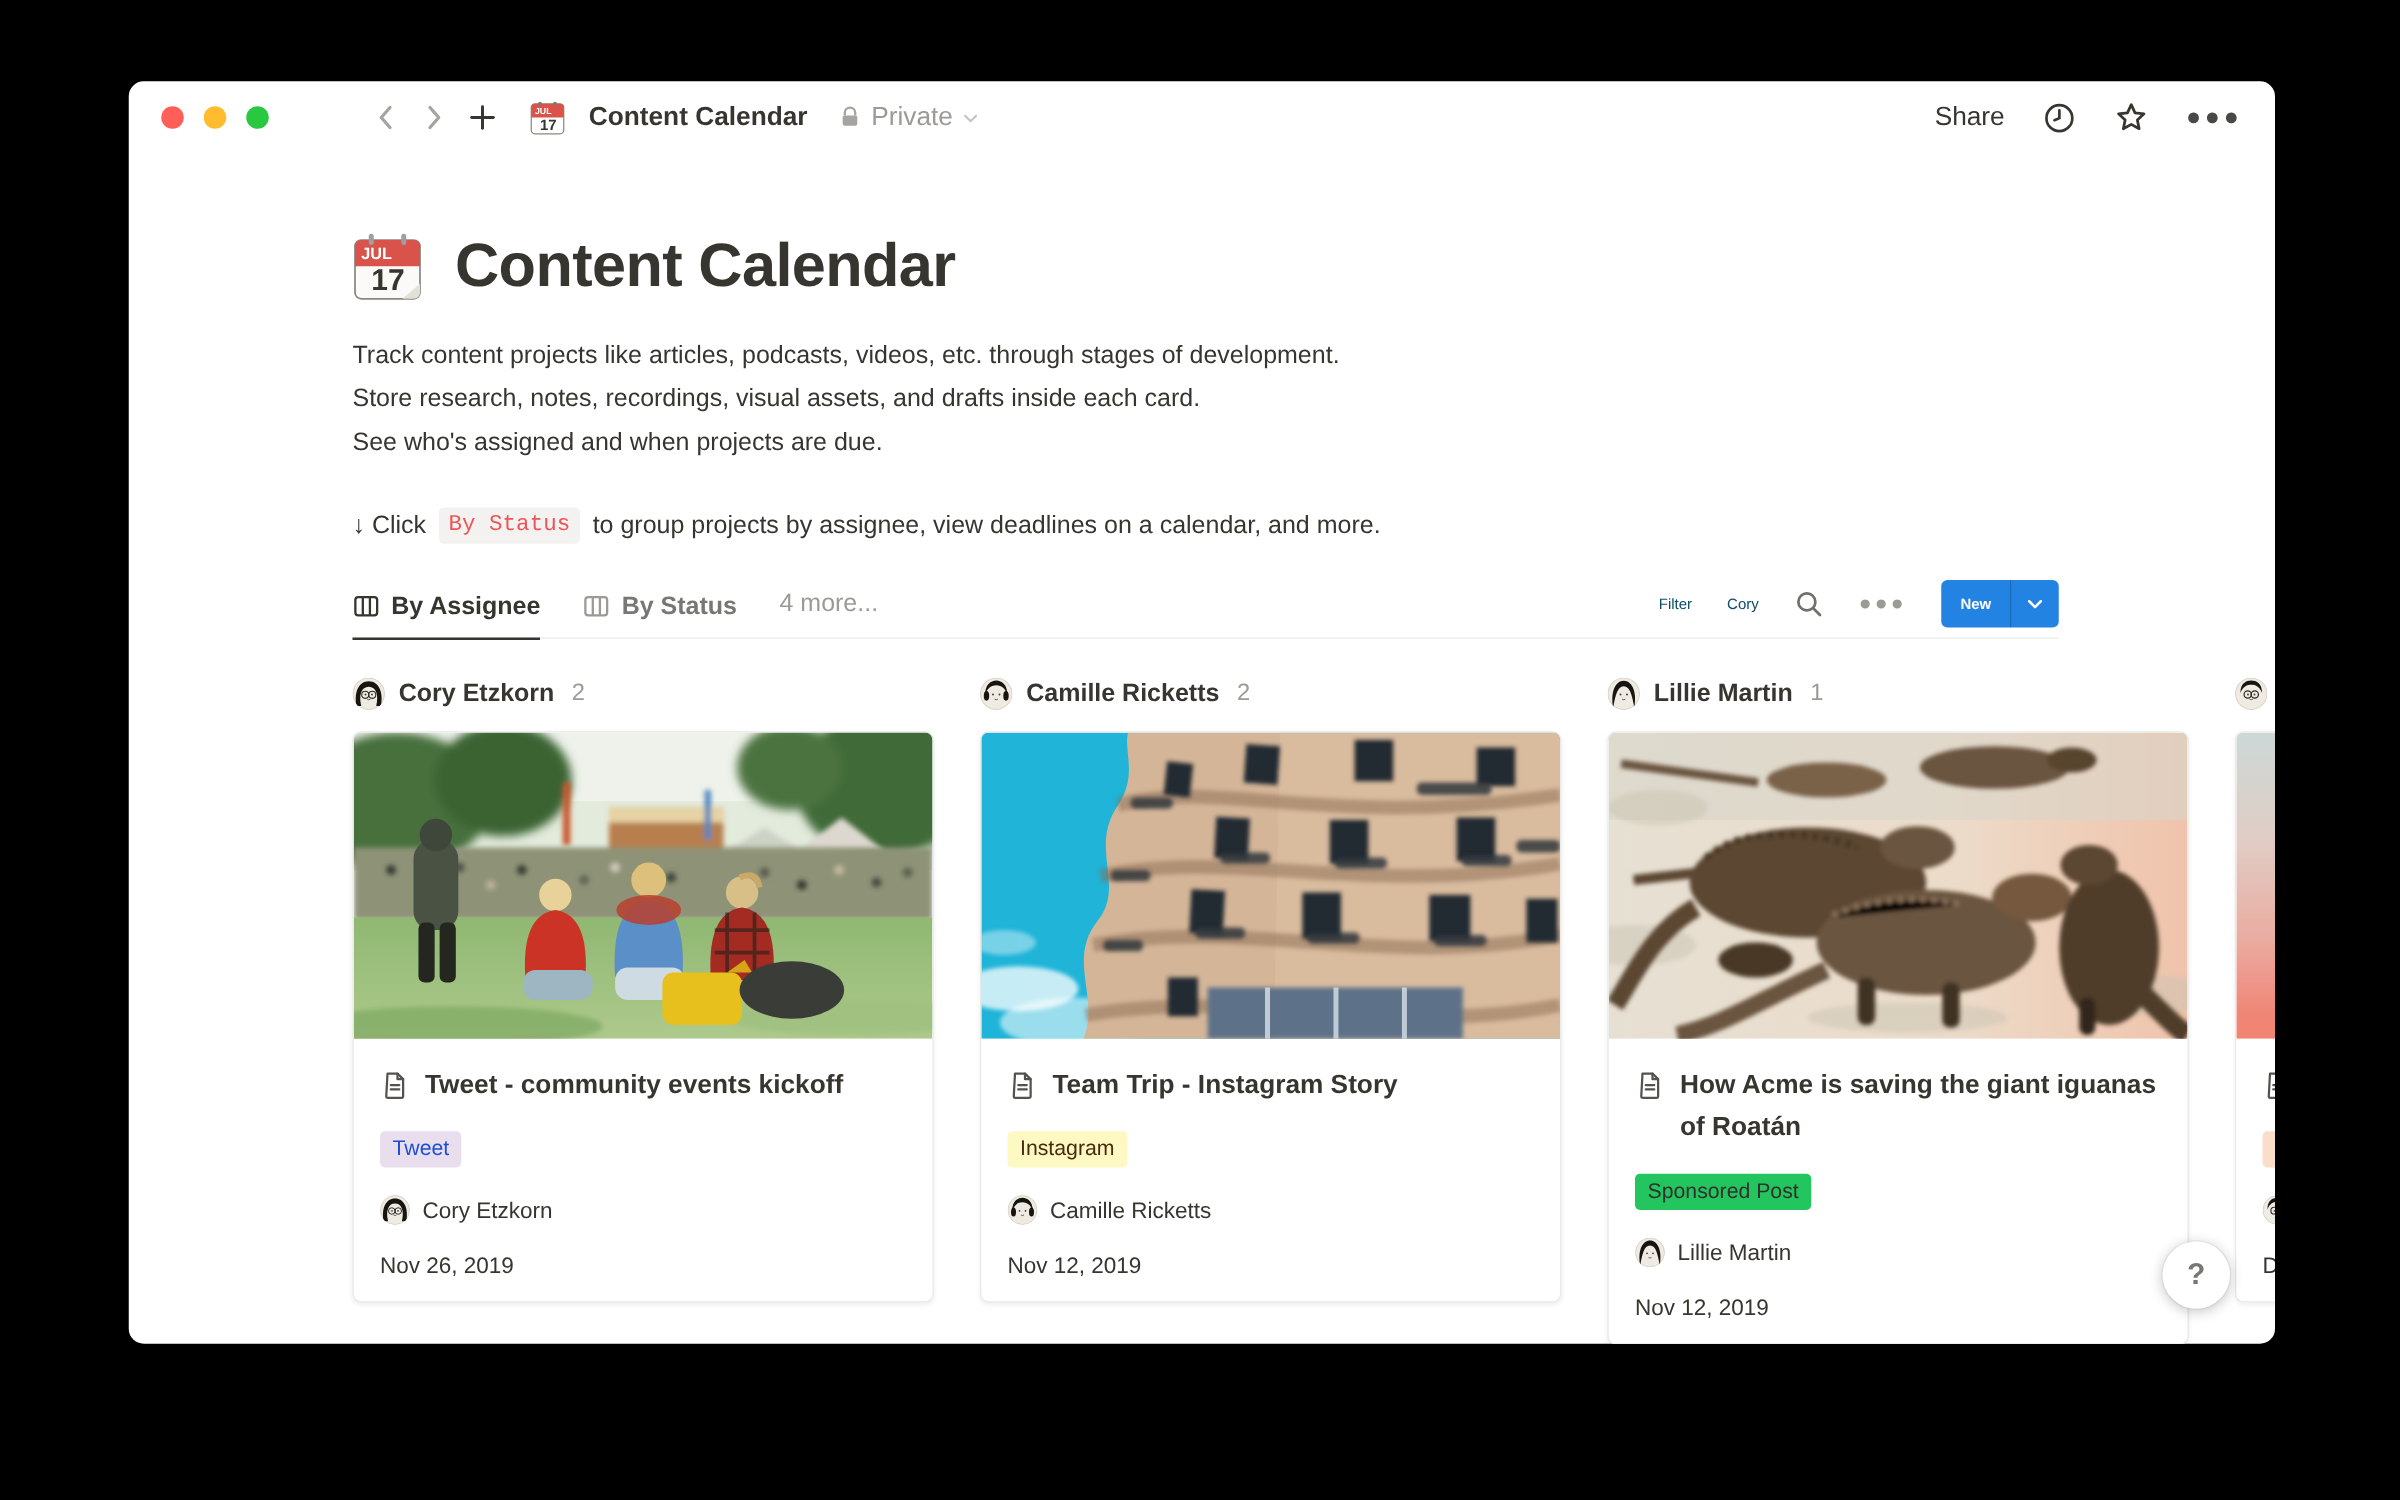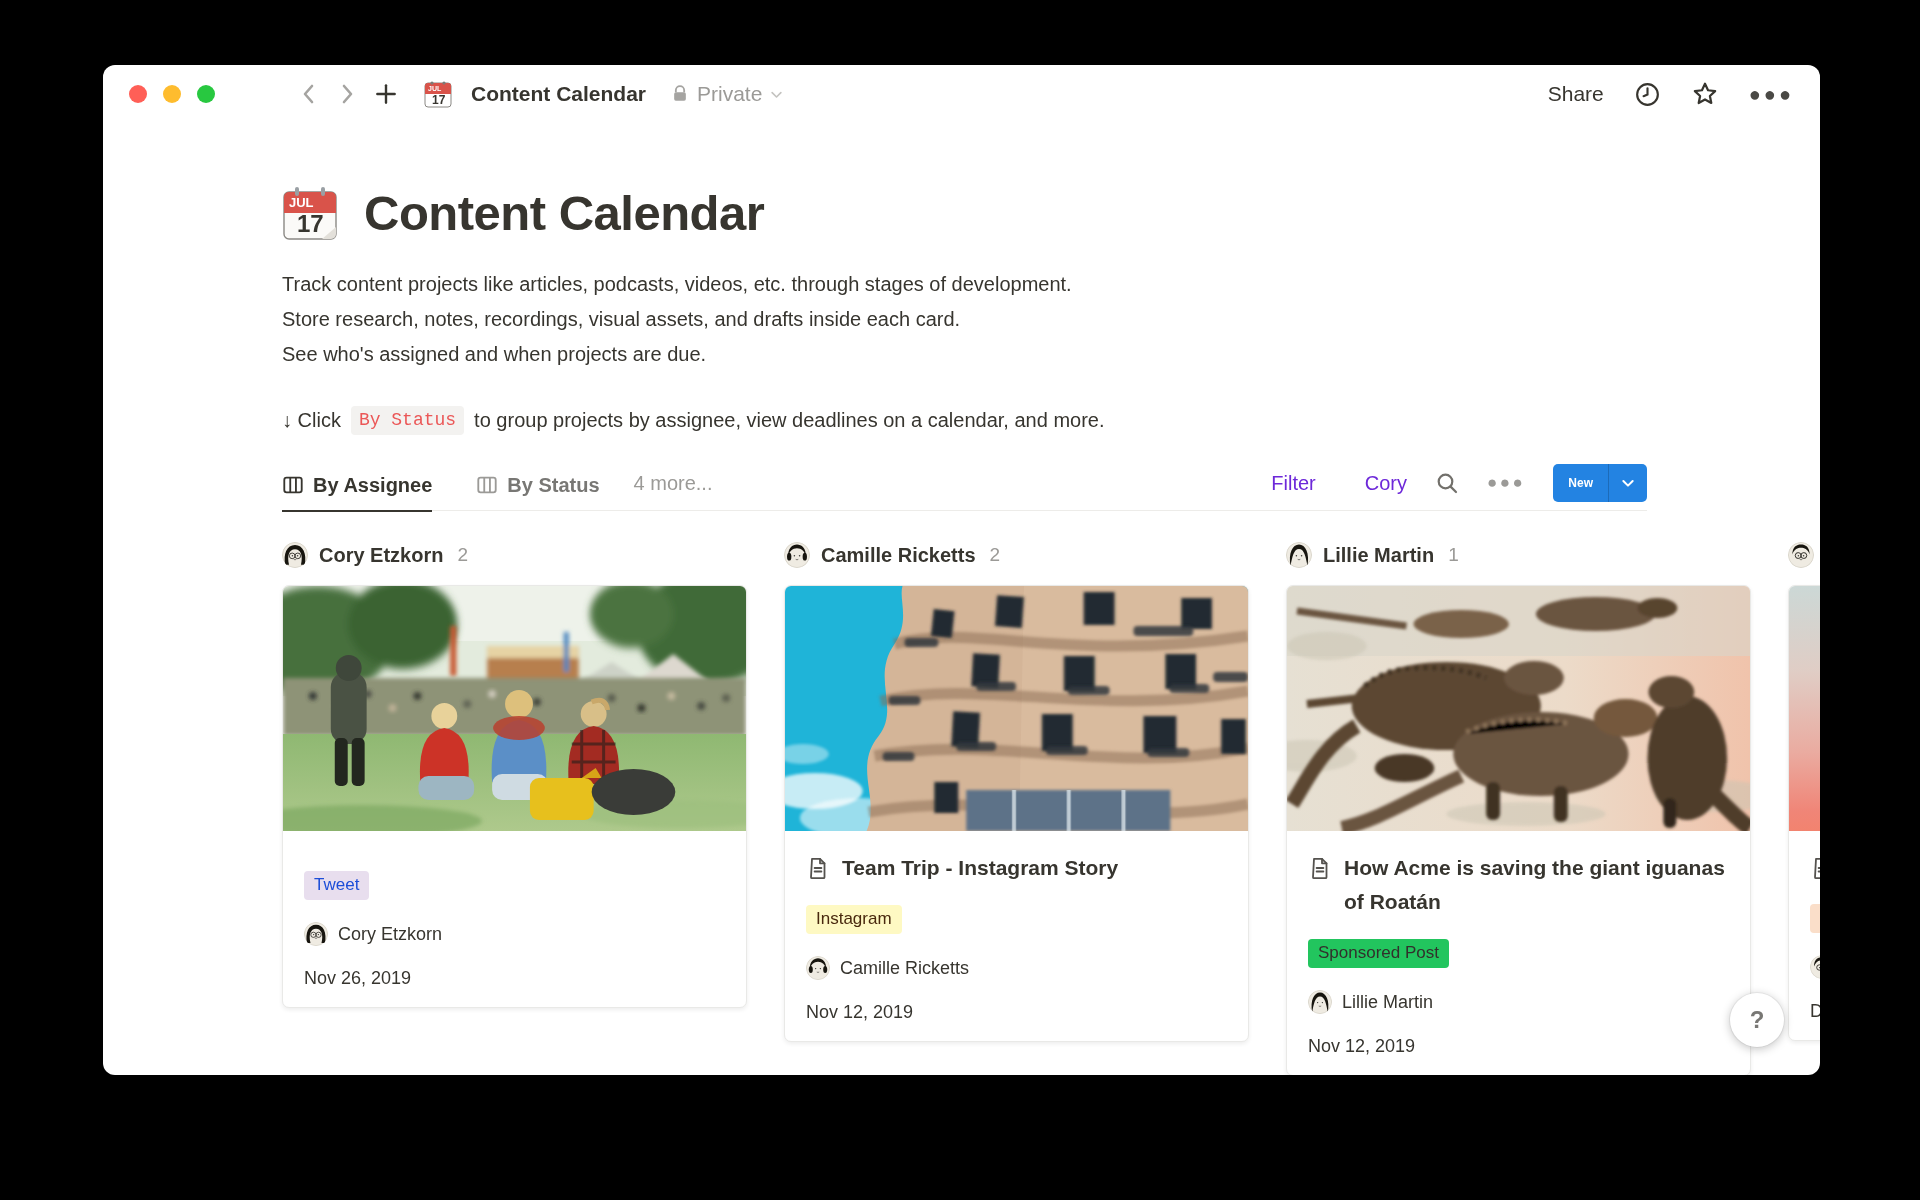--- a/index.html
+++ b/index.html
@@ -31,28 +31,28 @@
   .page-emoji { width:56px; height:56px; position:relative; }
   h1.page-title { font-size:49px; font-weight:700; letter-spacing:-.5px; color:#37352F; }
 
   .desc { margin-top:26px; font-size:20px; line-height:35px; color:#37352F; }
   .callout { margin-top:34px; font-size:20px; display:flex; align-items:center; gap:10px; }
   .code-chip { font-family:"Liberation Mono","DejaVu Sans Mono",monospace; font-size:18px;
     color:#EB5757; background:#F3F2F0; border-radius:4px; padding:4px 8px 5px; }
 
   
   .viewbar { margin-top:26px; display:flex; align-items:flex-end; border-bottom:1px solid #EDECE9; height:50px; }
-  .vtabs { display:flex; gap:44px; }
+  .vtabs { display:flex; gap:34px; }
   .vtab { display:flex; align-items:center; gap:9px; font-size:20px; font-weight:700;
     padding-bottom:13px; cursor:pointer; border-bottom:2.5px solid transparent; margin-bottom:-1.5px; }
   .vtab.active { color:#37352F; border-bottom-color:#37352F; }
   .vtab.inactive { color:#787774; }
   .vmore { font-size:20px; color:#9B9A97; padding-bottom:15px; margin-left:34px; cursor:pointer; }
   .vb-right { margin-left:auto; display:flex; align-items:center; gap:28px; padding-bottom:8px; }
-  .vb-text { font-size:20px; color:#6d28d9; cursor:pointer;margin-left:21px; }
+  .vb-text { font-size:12px; color:#0c4a6e; cursor:pointer; }
   .vb-dots { color:#9B9A97; font-size:17px; letter-spacing:2.5px; cursor:pointer; }
   .new-btn { display:flex; align-items:stretch; background:#2383E2; border-radius:5px; overflow:hidden;
     cursor:pointer; height:38px; }
   .new-btn .lbl { color:#fff; font-size:12px; font-weight:700; display:flex; align-items:center; padding:0 15px; }
   .new-btn .split { width:1px; background:rgba(0,0,0,.18); }
   .new-btn .chev { display:flex; align-items:center; padding:0 11px; }
 
   
   .board { padding-left:179px; margin-top:30px; overflow:hidden; width:1717px; }
   .cols { display:flex; gap:37px; }
@@ -315,20 +315,31 @@
                     <line x1="300" y1="144" x2="300" y2="196"></line>
                     <line x1="322" y1="144" x2="322" y2="196"></line>
                   </g>
 <rect x="248" y="192" width="64" height="42" rx="9" fill="#e7c01d"></rect>
                   <path d="M300,192 l14,-10 6,10 z" fill="#d8a417"></path>
 <ellipse cx="352" cy="206" rx="42" ry="23" fill="#3a3c38"></ellipse>
                 </g>
 </svg>
             </div>
     <div class="card-body">
+      <div class="card-title-row">
+        <span style="flex:0 0 auto;padding-top:5px;">
+          <svg width="24" height="24" viewBox="0 0 24 24" fill="none" stroke="#54524e" stroke-width="1.8" stroke-linecap="round" stroke-linejoin="round">
+                    <path d="M6 2.8 h8 l4.5 4.5 v13.9 a1 1 0 0 1 -1 1 h-11.5 a1 1 0 0 1 -1 -1 z"></path>
+                    <polyline points="14,2.8 14,7.3 18.5,7.3"></polyline>
+                    <line x1="8.6" y1="12" x2="15.4" y2="12"></line>
+                    <line x1="8.6" y1="15.5" x2="15.4" y2="15.5"></line>
+                  </svg>
+        </span>
+        <span class="card-title">Tweet - community events kickoff</span>
+      </div>
       <span class="tag" style="background: rgb(232, 222, 238); color: #1d4ed8;">Tweet</span>
       <div class="assignee">
         <span class="avatar av-slot" style="width:24px;height:24px;"><svg viewBox="0 0 24 24" width="100%" height="100%">
                     <circle cx="12" cy="12" r="12" fill="#efebe2"></circle>
                     <circle cx="12" cy="12" r="11.6" fill="none" stroke="#d8d4ca" stroke-width="0.8"></circle>
                     <path d="M3,21 C1,11 4.5,2.8 12,2.8 C19.5,2.8 23,11 21,21 L17.5,21 C19.5,13 17.5,6.8 12,6.8 C6.5,6.8 4.5,13 6.5,21 Z" fill="#17150f"></path>
                     <circle cx="9.4" cy="12.8" r="2.6" fill="none" stroke="#2b2924" stroke-width=".8"></circle>
                     <circle cx="14.6" cy="12.8" r="2.6" fill="none" stroke="#2b2924" stroke-width=".8"></circle>
                     <line x1="12" y1="12.8" x2="12" y2="12.8" stroke="#2b2924" stroke-width=".8"></line>
                     <circle cx="9.6" cy="12.6" r=".7" fill="#3c3a36"></circle>

